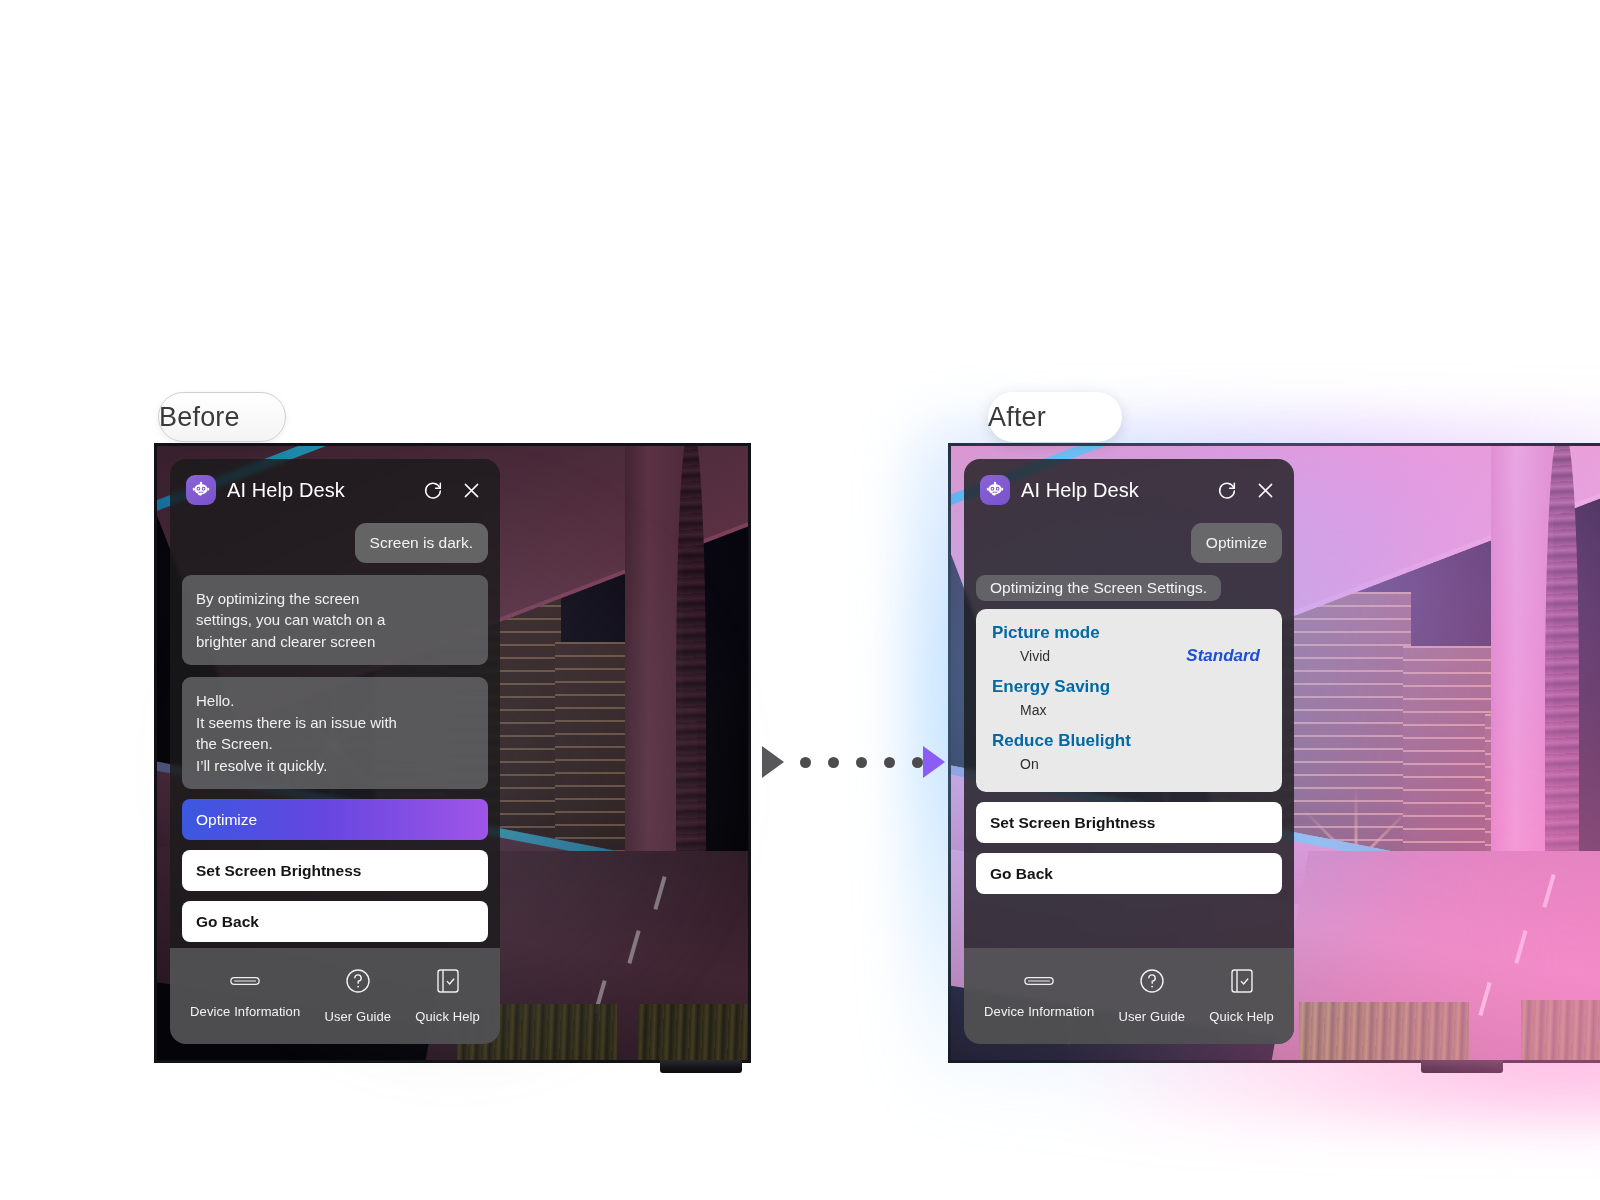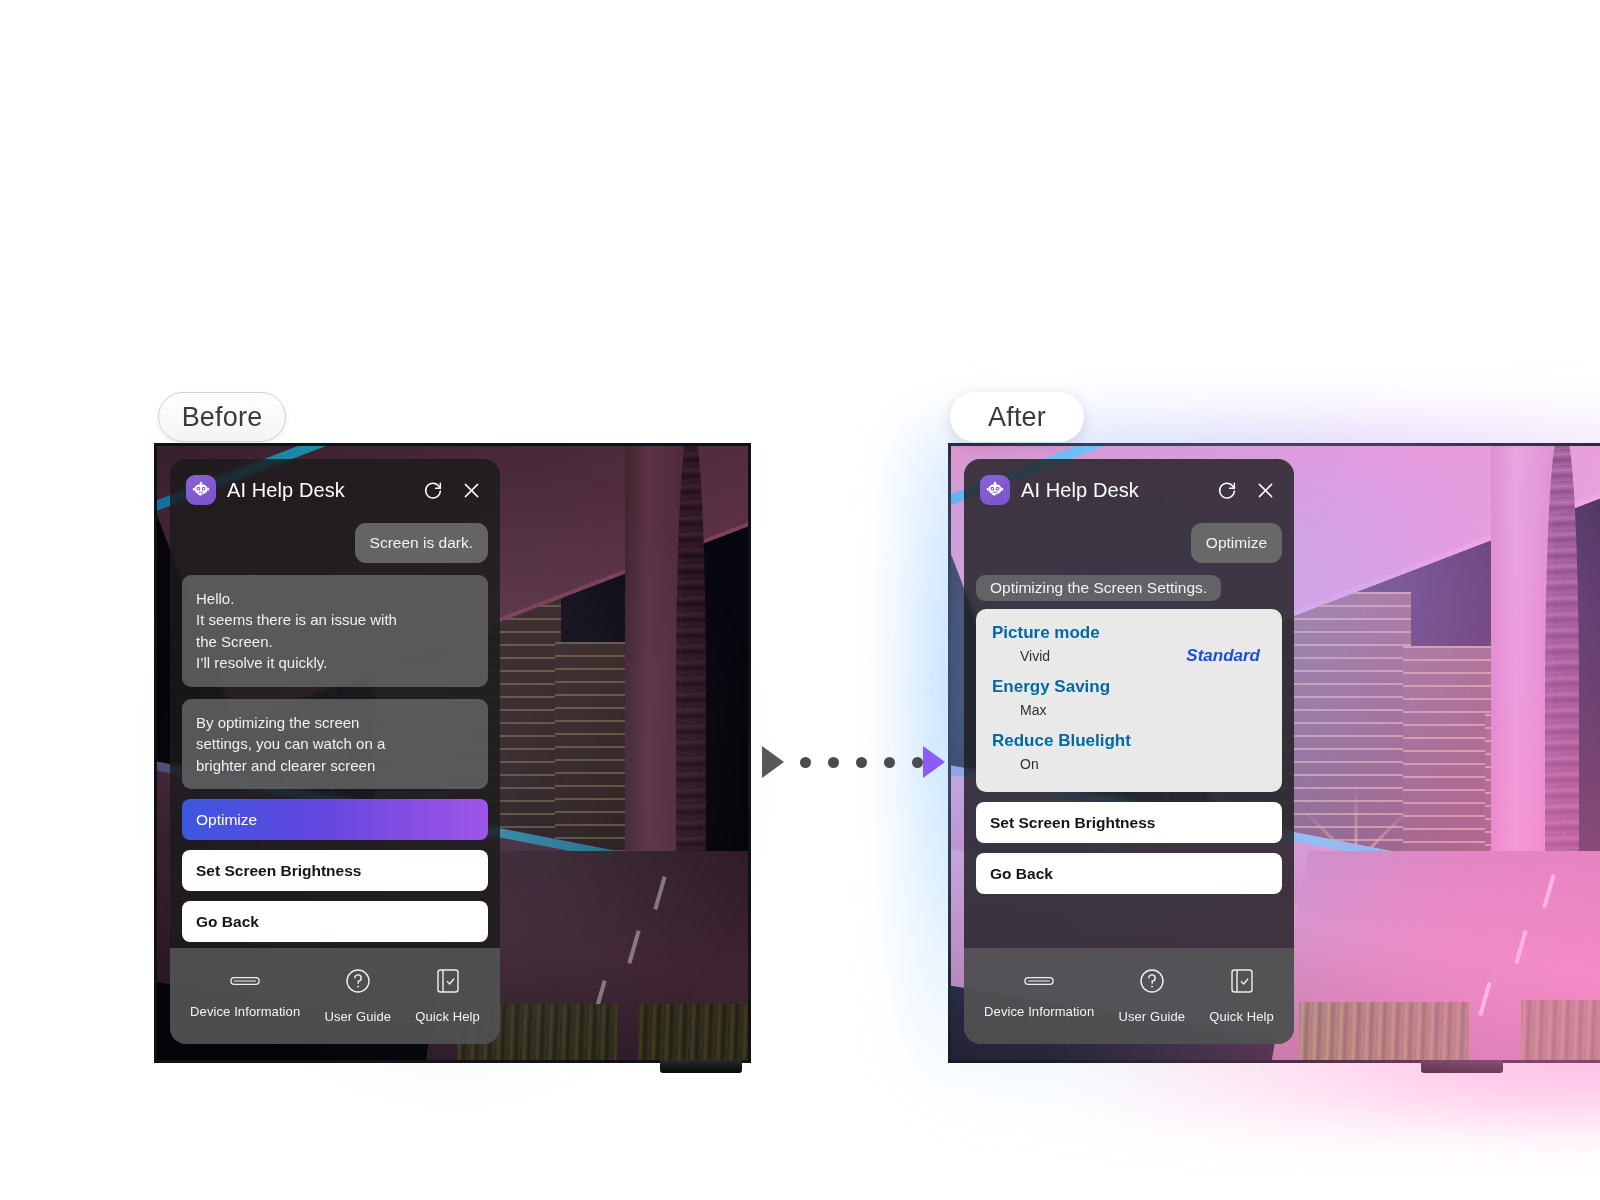--- a/index.html
+++ b/index.html
@@ -20,38 +20,37 @@
     height: 1200px;
     background: #ffffff;
     overflow: hidden;
   }
 
   
   .pill {
     position: absolute;
     display: flex;
     align-items: center;
-    justify-content: center;
     height: 50px;
     border-radius: 26px;
     background: #fdfdfd;
     font-size: 27px;
     color: #3a3a3a;
     letter-spacing: .2px;
     z-index: 40;
   }
   .pill-before {
     left: 158px; top: 392px;
     width: 128px;
     border: 1.5px solid #cfcfcf;
     background: linear-gradient(180deg,#ffffff 0%,#f4f4f4 100%);
     box-shadow: 0 2px 6px rgba(0,0,0,.07);
   }
   .pill-after {
-    left: 950px; top: 392px;
+    left: 988px; top: 392px;
     width: 134px;
     background: #ffffff;
     box-shadow: 0 3px 14px rgba(0,0,0,.13);
   }
 
   
   .tv {
     position: absolute;
     top: 446px;
   }
@@ -558,28 +557,28 @@
           <span class="hdr-btn">
             <svg width="21" height="21" viewBox="0 0 24 24" fill="none" stroke="#ffffff" stroke-width="1.7" stroke-linecap="round">
               <path d="M5 5l14 14M19 5L5 19"></path>
             </svg>
           </span>
         </div>
 
         <div class="panel-body">
           <div class="user-bubble">Screen is dark.</div>
 
+          <div class="bot-bubble">By optimizing the screen
+settings, you can watch on a
+brighter and clearer screen</div>
+
           <div class="bot-bubble">Hello.
 It seems there is an issue with
 the Screen.
 I’ll resolve it quickly.</div>
-
-          <div class="bot-bubble">By optimizing the screen
-settings, you can watch on a
-brighter and clearer screen</div>
 
           <div class="btn btn-primary">Optimize</div>
           <div class="btn btn-white">Set Screen Brightness</div>
           <div class="btn btn-white">Go Back</div>
         </div>
 
         <div class="panel-footer">
           <div class="foot-item">
             <span>
               <svg width="30" height="16" viewBox="0 0 34 16" fill="none" stroke="#f0f0f0" stroke-width="1.5">

